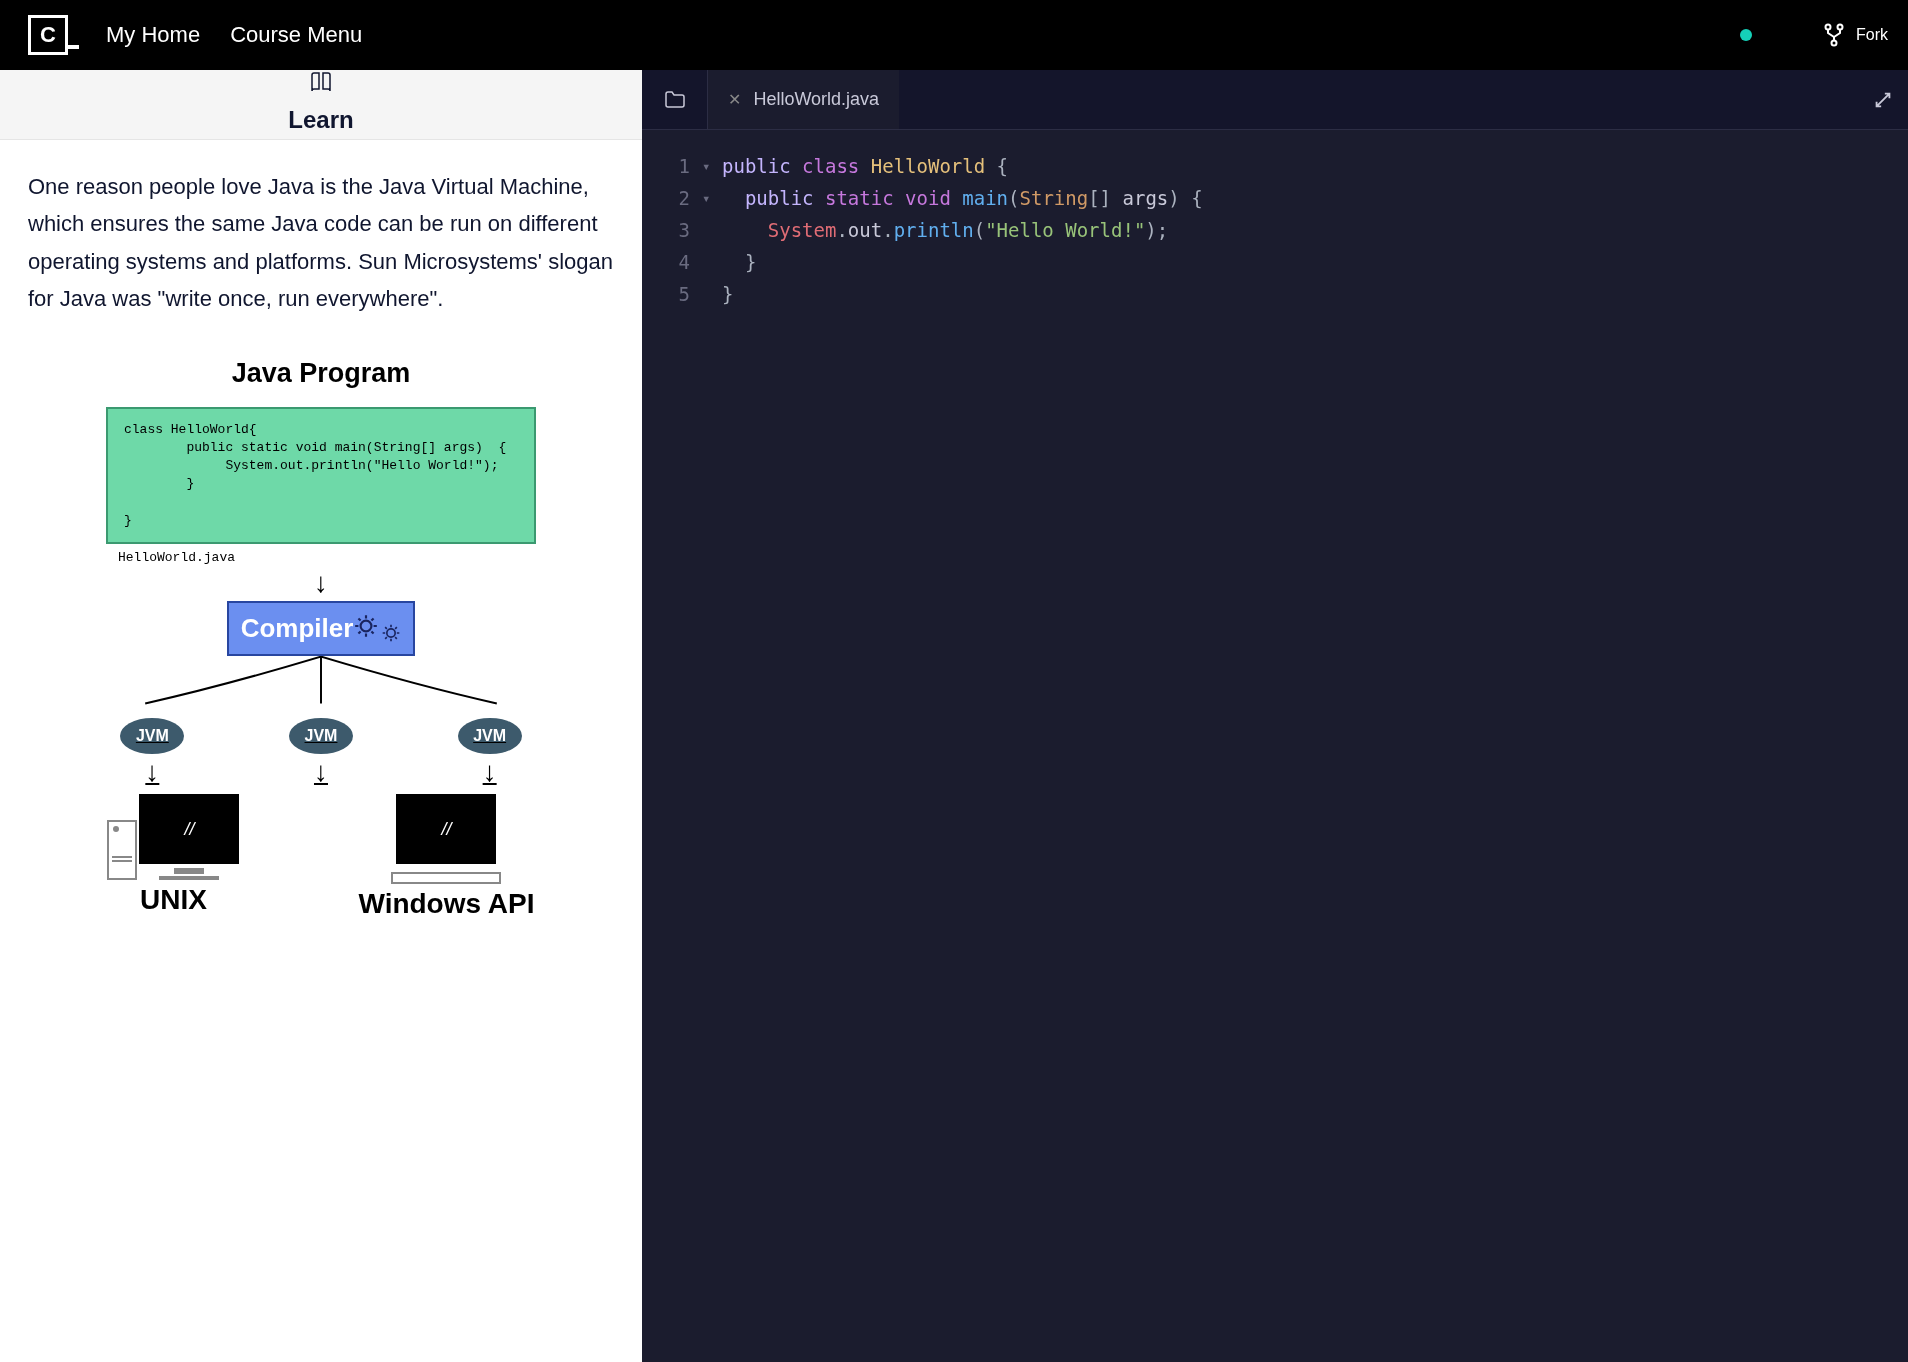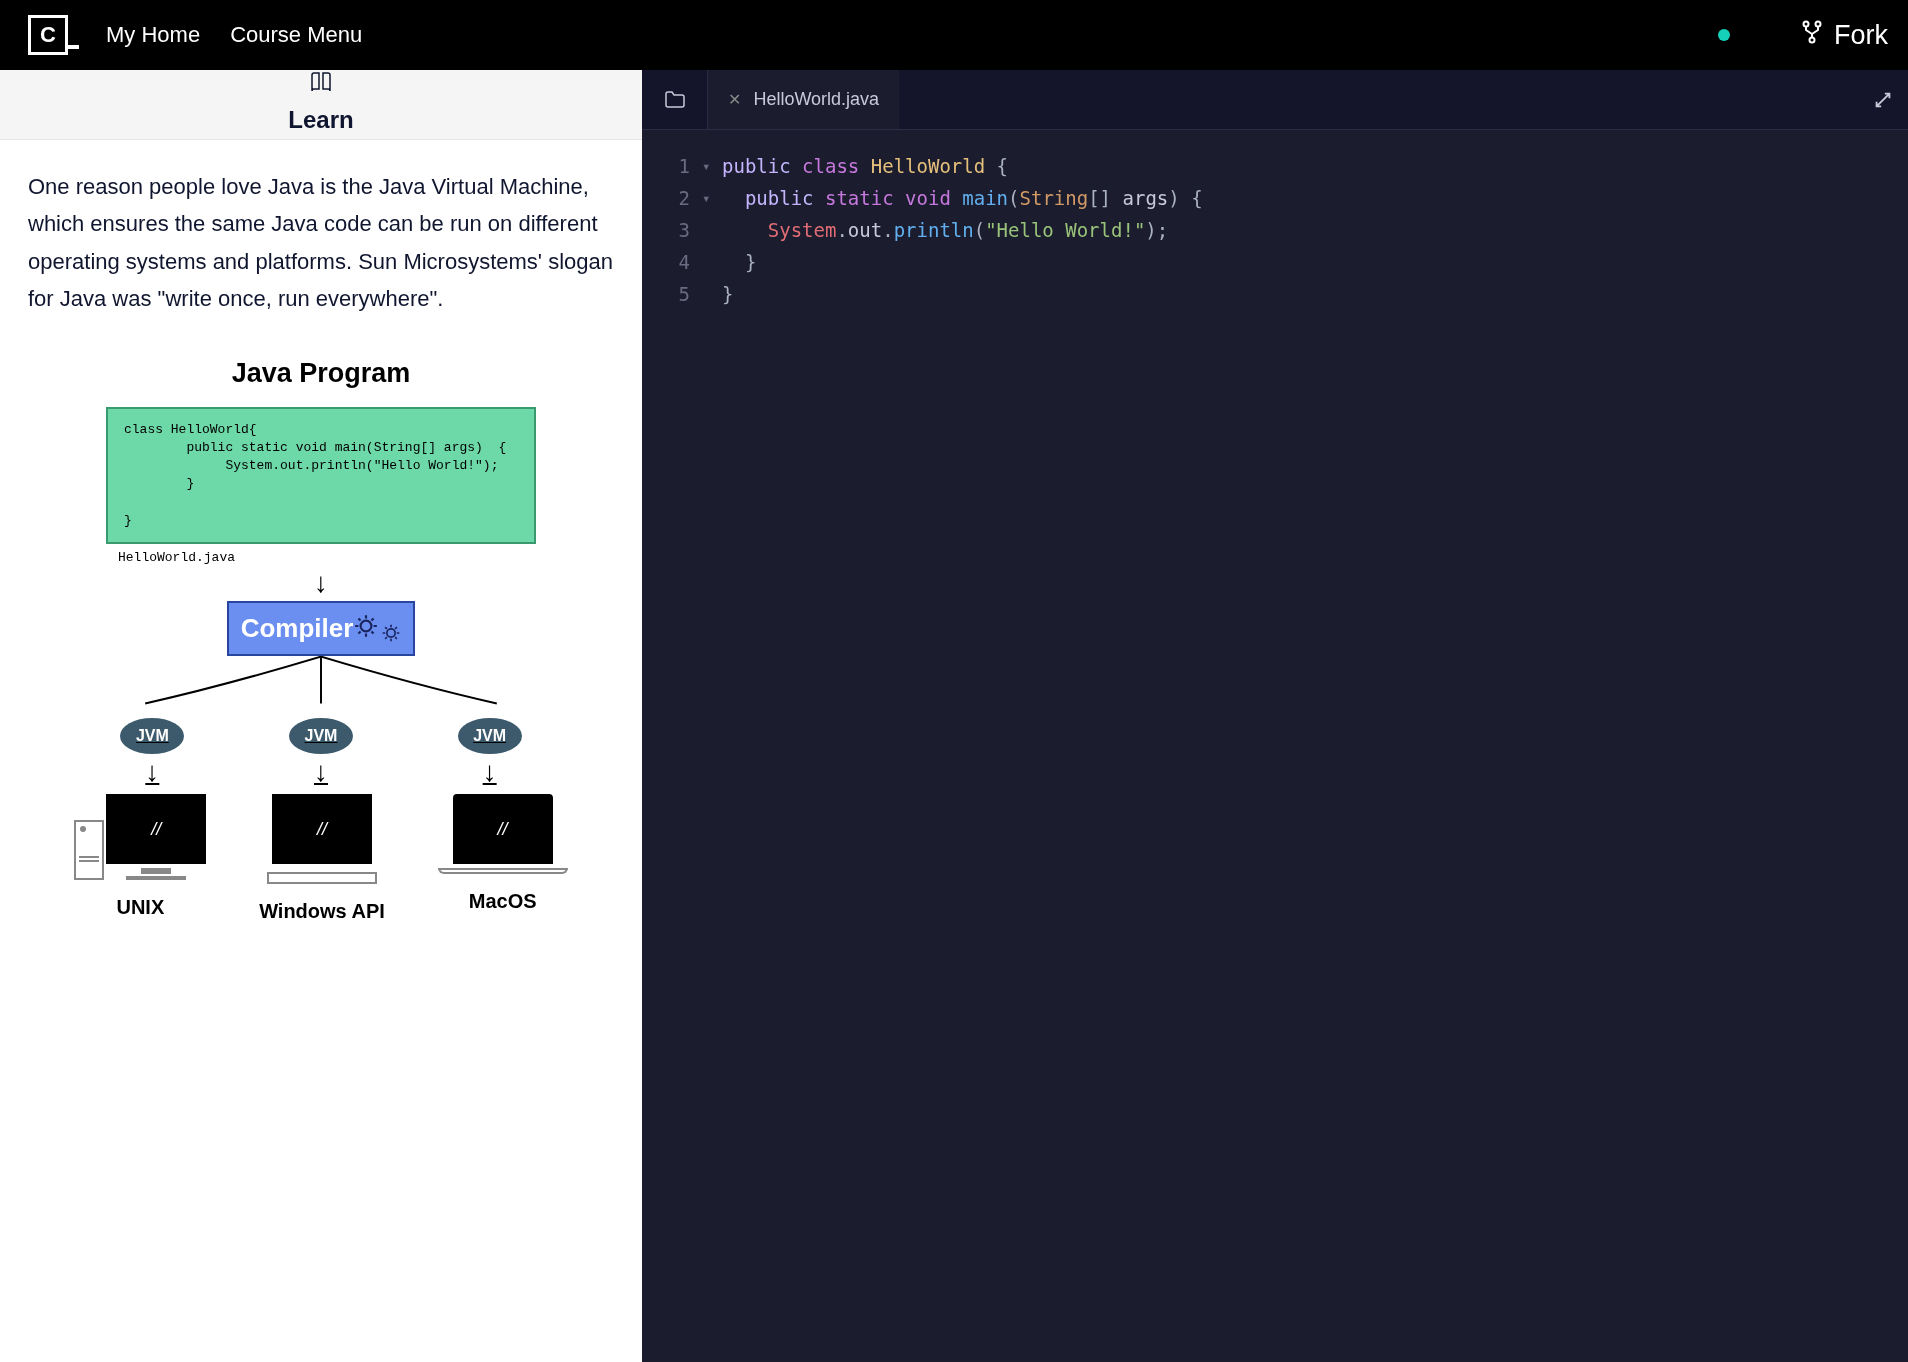--- a/index.html
+++ b/index.html
@@ -24,21 +24,21 @@
   color: #fff; font-weight: bold; font-size: 22px;
   position: relative;
 }
 .logo-underscore {
   position: absolute; right: -14px; bottom: 3px;
   width: 12px; height: 4px; background: #fff;
 }
 .nav-link { color: #fff; font-size: 22px; font-weight: 500; cursor: pointer; }
 .topbar-spacer { flex: 1; }
 .status-dot { width: 12px; height: 12px; border-radius: 50%; background: #15d1b8; margin-right: 40px; }
-.fork-btn { display: flex; gap: 10px; color: #fff; font-size: 27px; cursor: pointer; }
+.fork-btn { display: flex; align-items: center; gap: 10px; color: #fff; font-size: 16px; cursor: pointer; }
 
 .main { display: flex; height: calc(100vh - 70px); }
 
 .left-pane { width: 642px; background: #fff; overflow-y: auto; }
 .learn-header {
   height: 70px;
   background: #f5f5f5;
   border-bottom: 1px solid #e5e5e5;
   display: flex; align-items: center; gap: 12px;
   padding: 0 24px;
@@ -82,21 +82,21 @@
 .monitor {
   width: 100px; height: 70px; border: 3px solid #000; background: #000;
   position: relative; margin-bottom: 4px;
 }
 .monitor::after {
   content: '//'; color: #fff; position: absolute; top: 50%; left: 50%;
   transform: translate(-50%, -50%); font-size: 18px; font-style: italic;
 }
 .monitor-stand { width: 30px; height: 6px; background: #888; margin-bottom: 2px; }
 .monitor-base { width: 60px; height: 4px; background: #888; }
-.platform-label { font-size: 20px; font-weight: 700; margin-top: 16px; text-align: right; }
+.platform-label { font-size: 28px; font-weight: 700; margin-top: 4px; text-align: right; }
 
 .branch-lines {
   position: absolute; top: 0; left: 0; width: 100%; height: 50px; pointer-events: none;
 }
 
 .right-pane { flex: 1; background: #1b1c2e; display: flex; flex-direction: column; }
 .editor-tabs {
   height: 60px; background: #14152b;
   display: flex; align-items: center;
   border-bottom: 1px solid #2c2d44;
@@ -225,25 +225,20 @@
                   </div>
               </div>
             </div>
             <div class="platform-label">UNIX</div>
           </div>
           <div class="platform">
             <div class="monitor"></div>
             <div style="width:110px;height:12px;border:2px solid #888;background:#fff;margin-top:4px"></div>
             <div class="platform-label">Windows API</div>
           </div>
-          <div class="platform">
-            <div class="monitor" style="border-radius:4px 4px 0 0"></div>
-            <div style="width:130px;height:6px;border:2px solid #888;border-radius:0 0 6px 6px;background:#fff"></div>
-            <div class="platform-label">MacOS</div>
-          </div>
         </div>
       </div>
     </div>
   </div>
 
   <div class="right-pane">
     <div class="editor-tabs">
       <div class="folder-btn">
         <svg width="24" height="24" viewBox="0 0 24 24">
           <path d="M3 6a2 2 0 0 1 2-2h4l2 3h8a2 2 0 0 1 2 2v8a2 2 0 0 1-2 2H5a2 2 0 0 1-2-2V6z" stroke="#c9c9d9" stroke-width="1.5" fill="none"></path>

